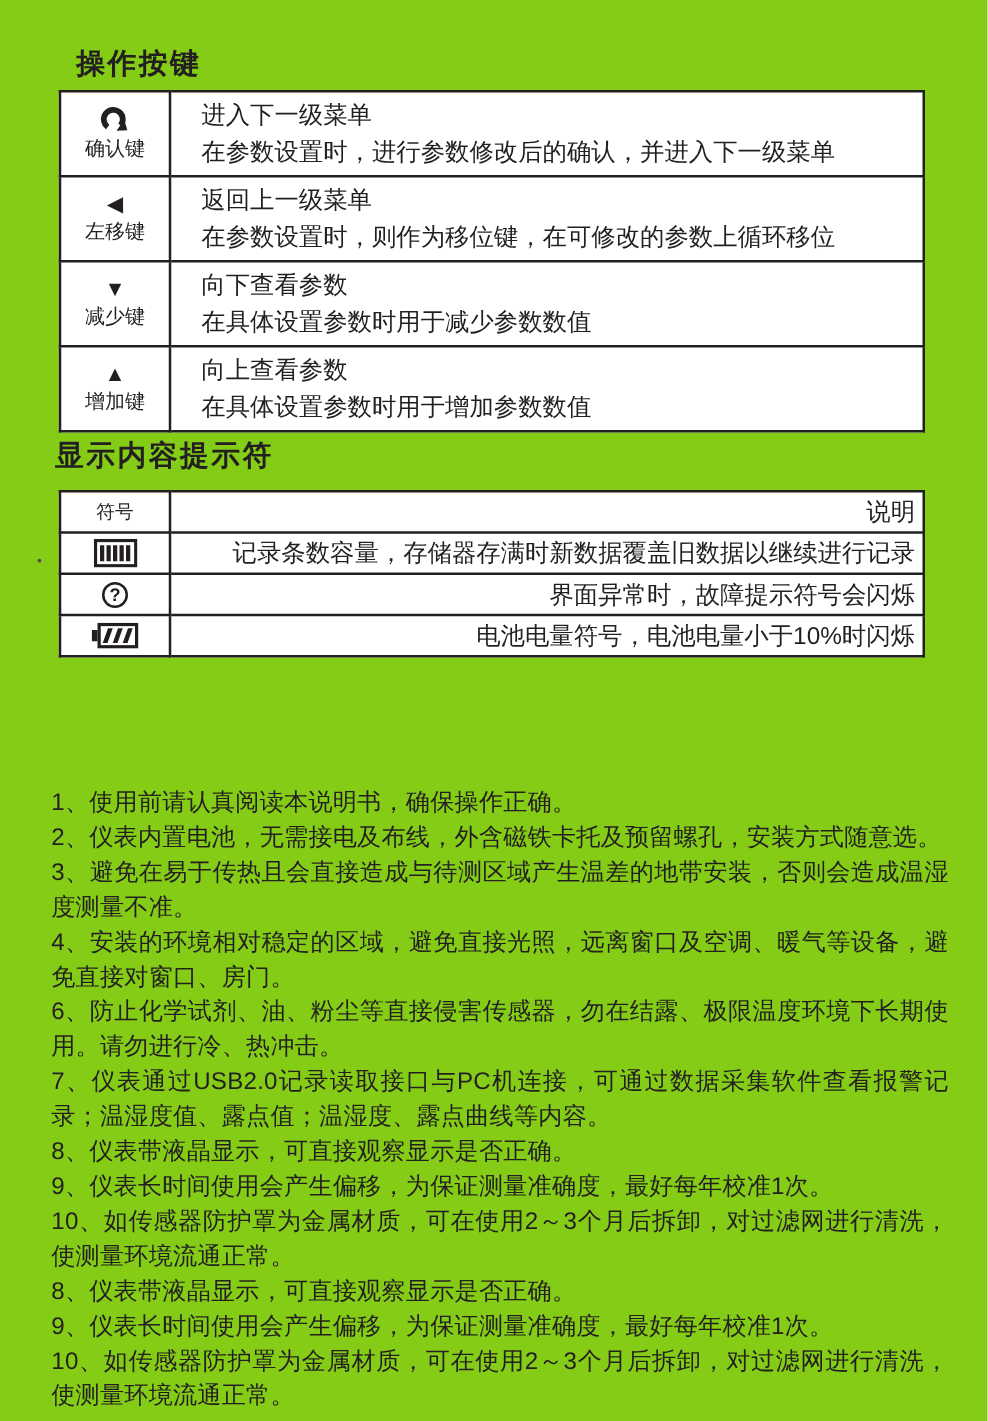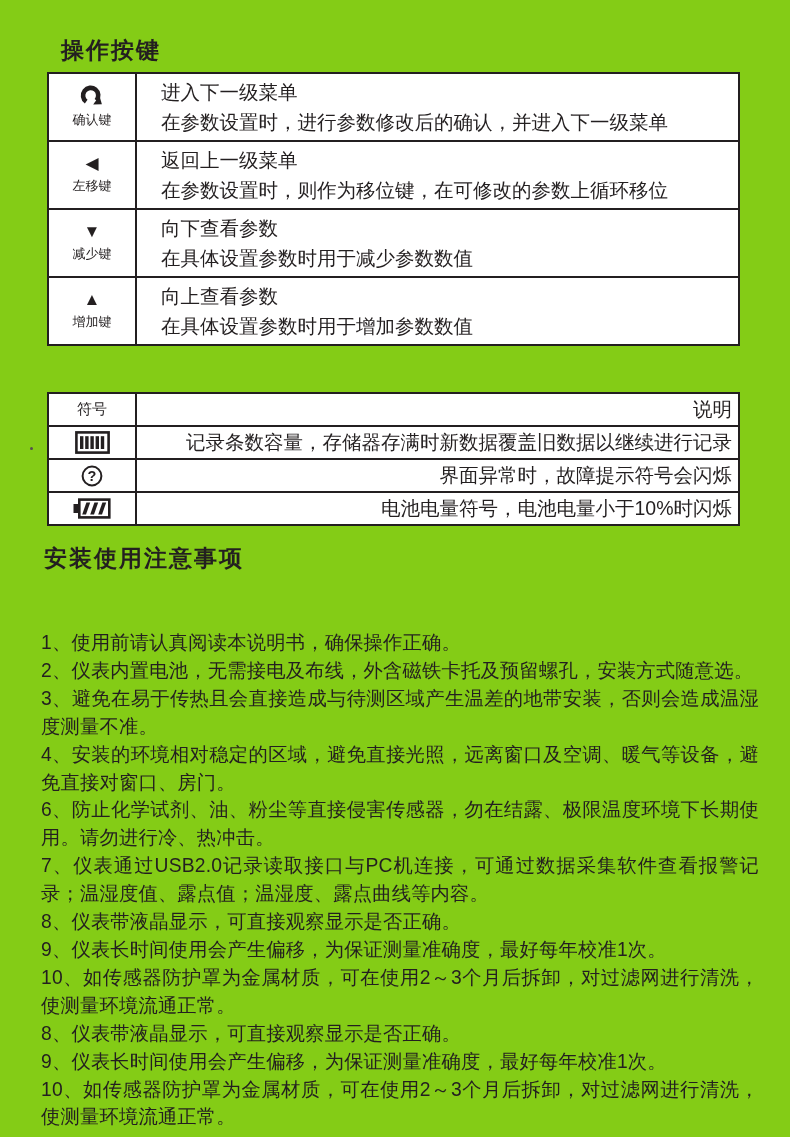--- a/index.html
+++ b/index.html
@@ -43,21 +43,21 @@
     width: 88px; height: 67px;
     text-align: center;
   }
   .tbl-keys td.desc {
     padding: 3px 10px 3px 24px;
     font-size: 19.5px;
     line-height: 30px;
   }
   .key-cell-inner { display: flex; flex-direction: column; align-items: center; justify-content: center; gap: 2px; }
   .key-glyph { font-size: 17px; line-height: 18px; color: #231f20; }
-  .key-label { font-size: 13px; line-height: 21px; white-space: nowrap; }
+  .key-label { font-size: 16px; line-height: 21px; white-space: nowrap; }
 
   .tbl-symbols { left: 47px; top: 392px; }
   .tbl-symbols td, .tbl-symbols th { height: 31px; }
   .tbl-symbols .sym { width: 88px; text-align: center; }
   .tbl-symbols th { font-weight: 400; font-size: 15px; }
   .tbl-symbols th.sym { text-align: center; }
   .tbl-symbols th.desc, .tbl-symbols td.desc {
     text-align: right;
     padding: 2px 6px 2px 12px;
     font-size: 19.5px;
@@ -143,20 +143,21 @@
         </div>
       </td>
       <td class="desc">
         <div>向上查看参数</div>
         <div>在具体设置参数时用于增加参数数值</div>
       </td>
     </tr>
   </tbody>
     </table>
 
+  <div class="section-title title-2">显示内容提示符</div>
 
   <div class="speck"></div>
 
   <table class="manual tbl-symbols">
     <tbody>
         <tr>
       <th class="sym">符号</th>
       <th class="desc">说明</th>
     </tr>
     <tr>
@@ -195,21 +196,20 @@
             <polygon points="17.2,16.4 21.4,4.6 25.2,4.6 21,16.4" fill="#231f20"></polygon>
             <polygon points="25.2,16.4 29.4,4.6 33.2,4.6 29,16.4" fill="#231f20"></polygon>
           </svg>
         </span>
       </td>
       <td class="desc">电池电量符号，电池电量小于10%时闪烁</td>
     </tr>
   </tbody>
     </table>
 
-  <div class="section-title title-3">安装使用注意事项</div>
 
   <div class="notes">
     <p>1、使用前请认真阅读本说明书，确保操作正确。</p>
     <p>2、仪表内置电池，无需接电及布线，外含磁铁卡托及预留螺孔，安装方式随意选。</p>
     <p>3、避免在易于传热且会直接造成与待测区域产生温差的地带安装，否则会造成温湿度测量不准。</p>
     <p>4、安装的环境相对稳定的区域，避免直接光照，远离窗口及空调、暖气等设备，避免直接对窗口、房门。</p>
     <p>6、防止化学试剂、油、粉尘等直接侵害传感器，勿在结露、极限温度环境下长期使用。请勿进行冷、热冲击。</p>
     <p>7、仪表通过USB2.0记录读取接口与PC机连接，可通过数据采集软件查看报警记录；温湿度值、露点值；温湿度、露点曲线等内容。</p>
     <p>8、仪表带液晶显示，可直接观察显示是否正确。</p>
     <p>9、仪表长时间使用会产生偏移，为保证测量准确度，最好每年校准1次。</p>

